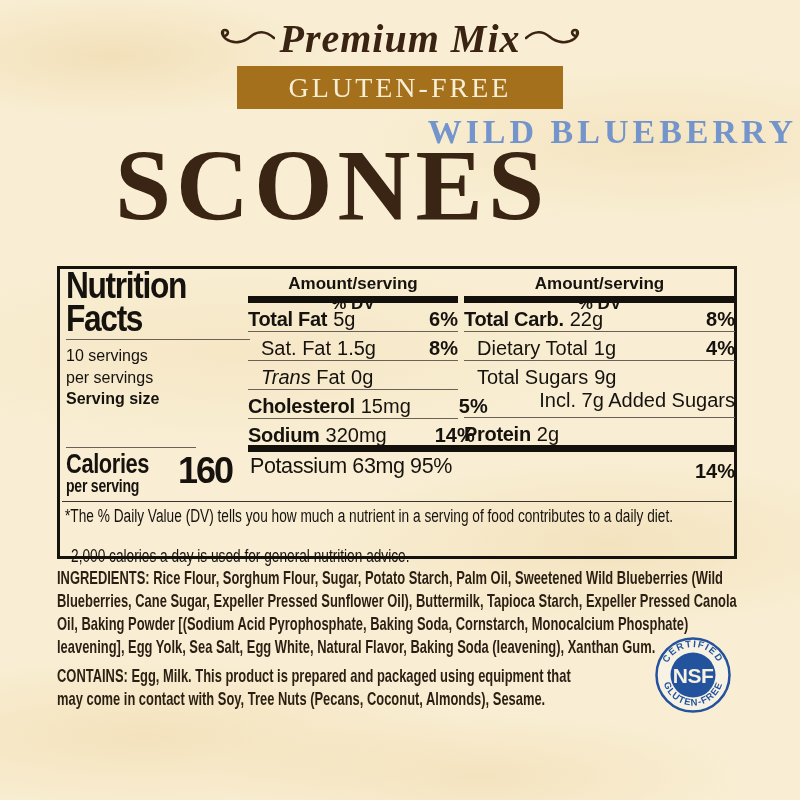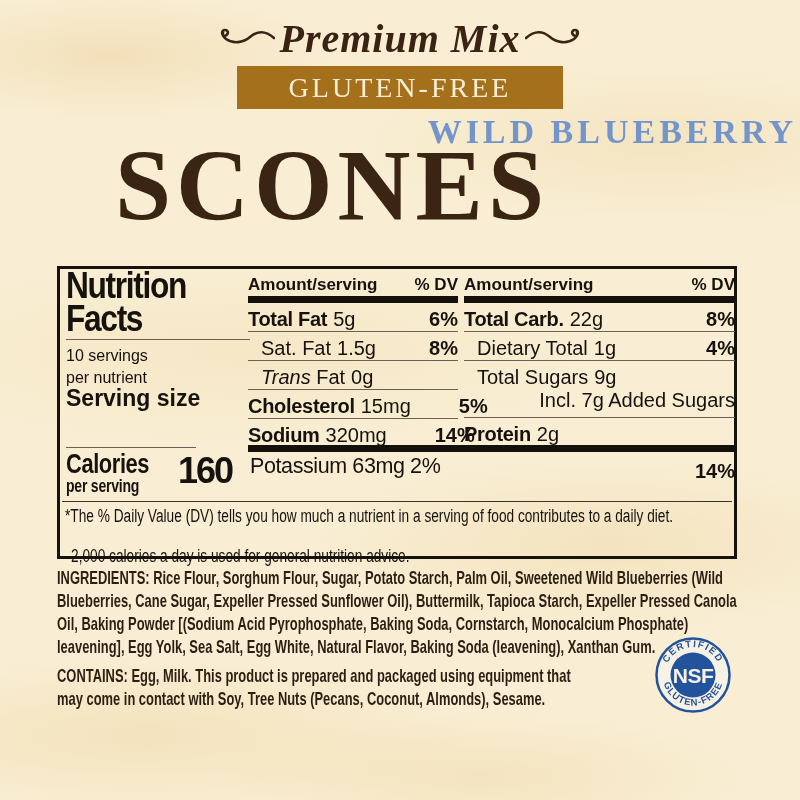--- a/index.html
+++ b/index.html
@@ -40,31 +40,31 @@
   .panel{position:absolute;left:57px;top:266px;width:680px;height:293px;
     border:3px solid #16120e;box-sizing:border-box;}
   .abs{position:absolute;}
   .condensedX{transform-origin:0 0;display:inline-block;white-space:nowrap;}
 
   .nf-title{left:6px;top:0px;font-weight:bold;font-size:36px;line-height:33px;
     letter-spacing:-1.5px;transform:scaleX(.88);transform-origin:0 0;}
   .rule{background:#6b6257;height:1px;}
   .nf-rule1{left:6px;top:70px;width:184px;}
   .nf-servings{left:6px;top:76px;font-size:16px;line-height:21.5px;}
-  .nf-servsize{left:6px;top:119px;font-size:23px;line-height:21.5px;font-weight:bold;}
+  .nf-servsize{left:6px;top:119px;font-size:16px;line-height:21.5px;font-weight:bold;}
   .nf-rule2{left:6px;top:178px;width:130px;}
   .cal-label{left:6px;top:182px;transform:scaleX(.78);transform-origin:0 0;}
   .cal-label .l1{font-weight:bold;font-size:28px;line-height:26px;letter-spacing:-.5px;}
   .cal-label .l2{font-weight:bold;font-size:18px;line-height:18px;letter-spacing:-.3px;}
   .cal-value{left:118px;top:181px;font-weight:bold;font-size:36px;letter-spacing:-2px;}
 
   .ntable{top:5px;}
   .ntable.fat{left:188px;width:210px;}
   .ntable.carb{left:404px;width:271px;}
-  .nheader{display:flex;justify-content:space-between;font-weight:bold;font-size:17px;height:21px;align-items:center;}
+  .nheader{display:flex;justify-content:space-between;font-weight:bold;font-size:17px;height:21px;align-items:center;flex-direction:column;}
   .thickbar{height:7px;background:#14100c;margin-top:1px;}
   .nrow{display:flex;justify-content:space-between;align-items:flex-end;height:28px;
     font-size:20px;border-bottom:1px solid #6b6257;gap:48px;}
   .nrow.norule{border-bottom:none;}
   .nrow .nname b{font-weight:bold;letter-spacing:-.3px;}
   .nrow .amt{margin-left:6px;}
   .nrow .dv{font-weight:bold;}
   .ind1{padding-left:13px;}
   .ind2{padding-left:27px;flex-direction:column;}
   .bottombar{left:188px;top:176px;width:487px;height:7px;background:#14100c;}
@@ -111,21 +111,21 @@
   <div class="panel">
 
     <div class="abs nf-title">
       <div>Nutrition</div>
       <div>Facts</div>
     </div>
     <div class="abs rule nf-rule1"></div>
 
     <div class="abs nf-servings">
       <div>10 servings</div>
-      <div>per nutrient</div>
+      <div>per servings</div>
     </div>
     <div class="abs nf-servsize">
       <div>Serving size</div>
     </div>
     <div class="abs rule nf-rule2"></div>
 
     <div class="abs cal-label">
       <div class="l1">Calories</div>
       <div class="l2">per serving</div>
     </div>
@@ -183,21 +183,21 @@
       </div>
       <div class="nrow norule">
         <span class="nname"><b>Protein</b><span class="amt">2g</span></span>
         <span class="dv"></span>
       </div>
     </div>
 
     <div class="abs bottombar"></div>
 
     <div class="abs micros">
-      <div>Potassium 63mg 2%</div>
+      <div>Potassium 63mg 95%</div>
     </div>
 
     <div class="abs rule fullrule"></div>
 
     <div class="abs footnote">
       <span class="condensedX cond">*The % Daily Value (DV) tells you how much a nutrient in a serving of food contributes to a daily diet.</span><br>
       <span class="condensedX cond line2">2,000 calories a day is used for general nutrition advice.</span>
     </div>
   </div>
 

